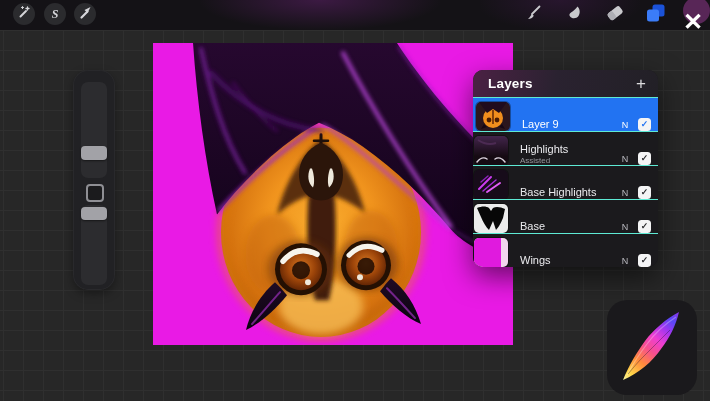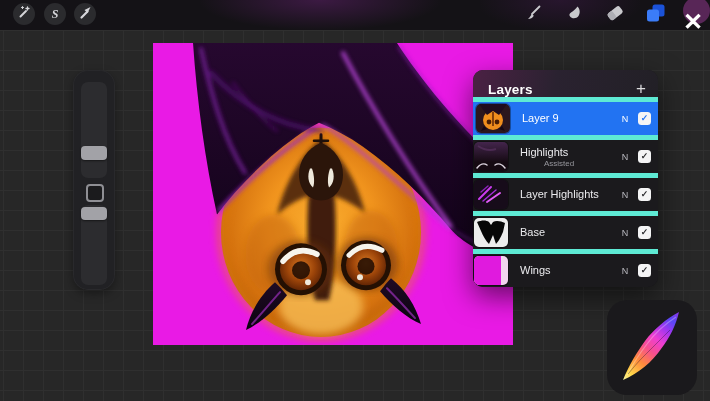--- a/index.html
+++ b/index.html
@@ -36,34 +36,34 @@
   .track{position:absolute;left:8px;width:26px;background:#2c2c2f;border-radius:7px;}
   .trk1{top:12px;height:96px}.trk2{top:135px;height:80px}
   .handle{position:absolute;left:8px;width:26px;height:14px;background:#a2a2a7;border-radius:4px;
     box-shadow:0 1px 2px rgba(0,0,0,.5);}
   .hd1{top:76px}.hd2{top:137px;height:13px}
   .modify{position:absolute;left:13px;top:114px;width:14px;height:14px;border:2px solid #8f8f94;
     border-radius:4px;background:#1b1b1d;}
   
   .panel{position:absolute;left:473px;top:70px;width:185px;border-radius:10px;overflow:hidden;
     background:#1a191c;box-shadow:0 10px 28px rgba(0,0,0,.55);}
-  .panel-header{height:27px;display:flex;align-items:flex-end;padding:0 12px 0 15px;
+  .panel-header{height:27px;display:flex;align-items:center;padding:0 12px 0 15px;
     background:linear-gradient(100deg,#4b2144 0%,#2a2230 45%,#222026 100%);}
   .panel-title{color:#fff;font-size:13.5px;font-weight:bold;letter-spacing:.2px;}
   .panel-add{margin-left:auto;color:#dcdcde;font-size:17px;font-weight:300;line-height:17px;}
-  .lrow{height:33px;display:flex;align-items:center;background:#1b1a1d;border-top:5px solid #5eead4;position:relative;}
+  .lrow{height:33px;display:flex;align-items:flex-end;background:#1b1a1d;border-top:1px solid #5eead4;position:relative;}
   .lrow.selected{background:#2273f2;}
   .thumb{width:34px;height:29px;border-radius:5px;overflow:hidden;margin-left:1px;flex:none;
     box-shadow:0 0 0 1px rgba(0,0,0,.35);}
   .thumb svg{display:block;width:100%;height:100%;}
   .lrow.selected .thumb{margin-left:3px;}
   .rowtext{margin-left:12px;display:flex;flex-direction:column;justify-content:center;}
   .rowlabel{font-size:11px;color:#ebebee;}
   .lrow.selected .rowlabel{color:#fff;}
-  .rowsub{font-size:8px;color:#97979d;margin-top:1px;margin-left:24px;}
+  .rowsub{font-size:8px;color:#97979d;margin-top:1px;}
   .rowright{margin-left:auto;display:flex;align-items:center;margin-right:7px;}
   .blend{font-size:9px;color:#bcbcc2;width:12px;text-align:center;margin-right:7px;}
   .lrow.selected .blend{color:#fff;}
   .chk{width:13px;height:13px;border-radius:3.5px;background:#f4f4f5;color:#2b2b2e;
     font-size:9px;font-weight:bold;line-height:13px;text-align:center;}
   .lrow.selected .chk{color:#2273f2;}
   
   .logo{position:absolute;left:607px;top:300px;width:90px;height:95px;}
   .logo svg{display:block;width:100%;height:100%;}
 </style>
@@ -280,21 +280,21 @@
     <div class="thumb">
       <svg viewBox="0 0 34 29" preserveAspectRatio="none">
         <rect width="34" height="29" fill="#170c1a"></rect>
         <path d="M5,19 L17,7" stroke="#cb3cf0" stroke-width="2" stroke-linecap="round"></path>
         <path d="M9,21 L22,10" stroke="#a22cd4" stroke-width="1.5" stroke-linecap="round"></path>
         <path d="M13,22 L26,13" stroke="#e25cf8" stroke-width="2" stroke-linecap="round"></path>
         <path d="M7,12 L14,6" stroke="#8a24b8" stroke-width="1.5" stroke-linecap="round"></path>
       </svg>
     </div>
     <div class="rowtext">
-      <span class="rowlabel">Layer Highlights</span>
+      <span class="rowlabel">Base Highlights</span>
       <span class="rowsub"></span>
     </div>
     <div class="rowright">
       <span class="blend">N</span>
       <span class="chk">✓</span>
     </div>
   </div>
 
   <div class="lrow">
     <div class="thumb">

